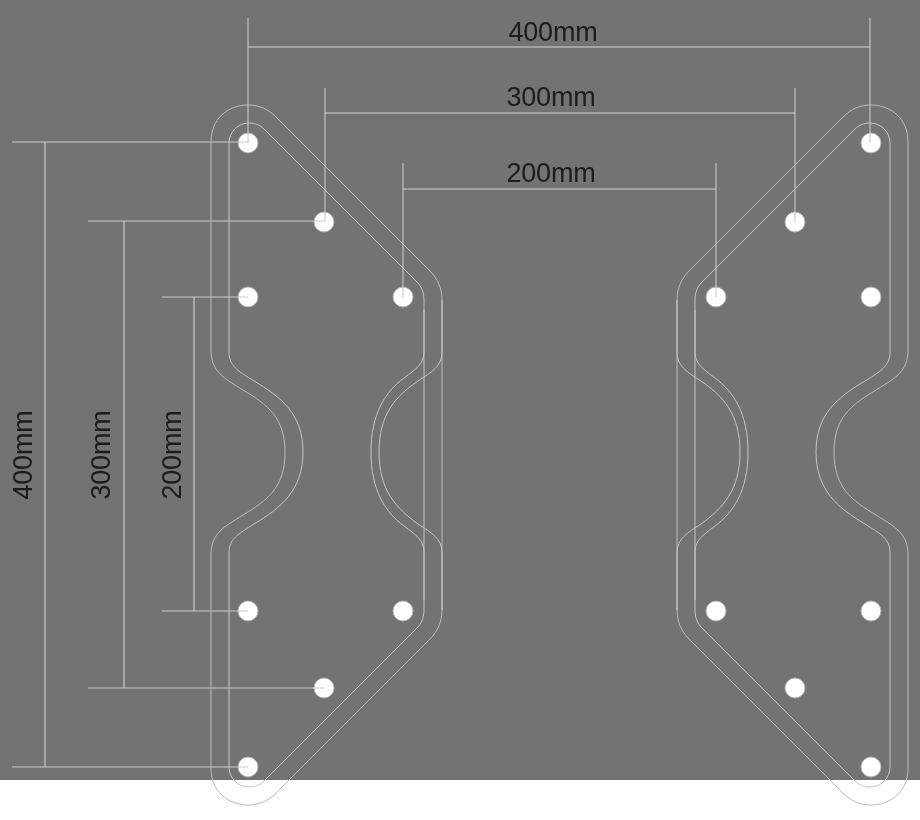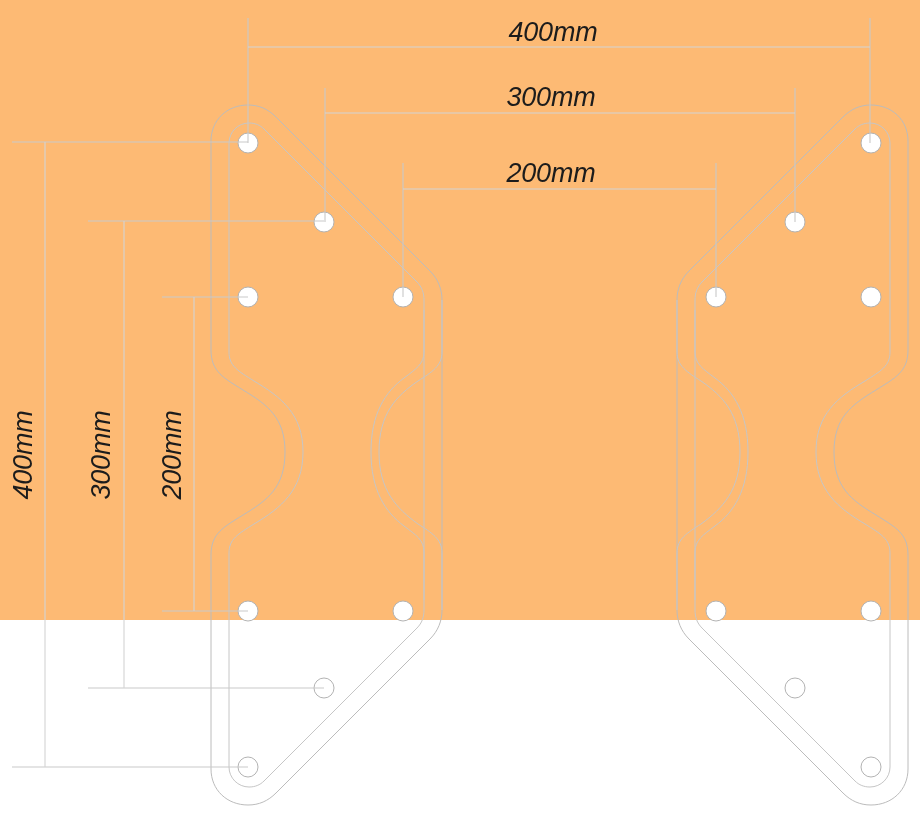--- a/index.html
+++ b/index.html
@@ -10,23 +10,22 @@
   }
   body {
     width: 920px;
     height: 820px;
     overflow: hidden;
     font-family: "Liberation Sans", sans-serif;
   }
   #drawing-root {
     position: relative;
     width: 920px;
-    height: 620px;
-    background: #fdba74;
-    font-style: italic;
+    height: 780px;
+    background: #737373;
   }
   svg#drawing {
     display: block;
     width: 920px;
     height: 820px;
   }
   .part-outline {
     fill: none;
     stroke: #bcbcbc;
     stroke-width: 1;

